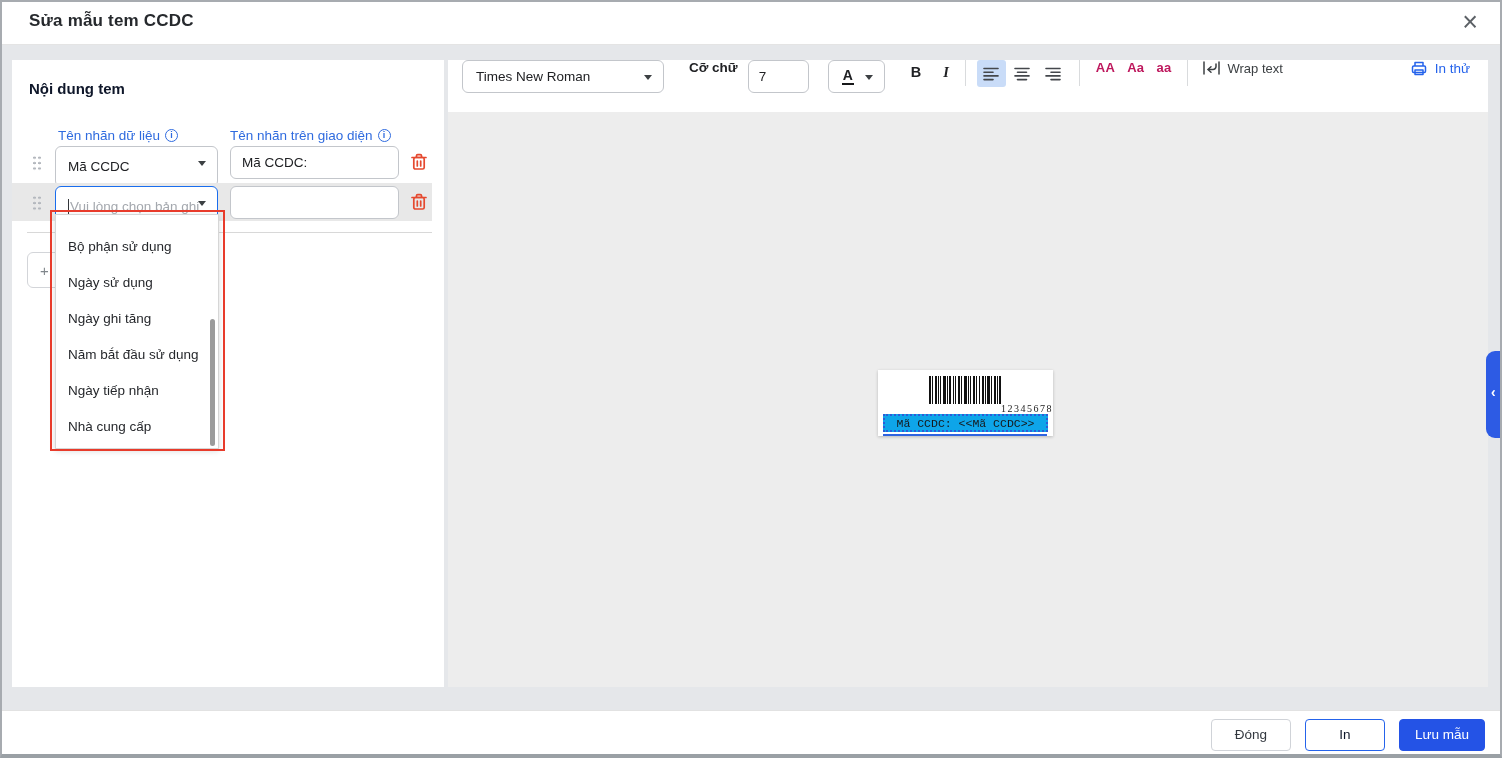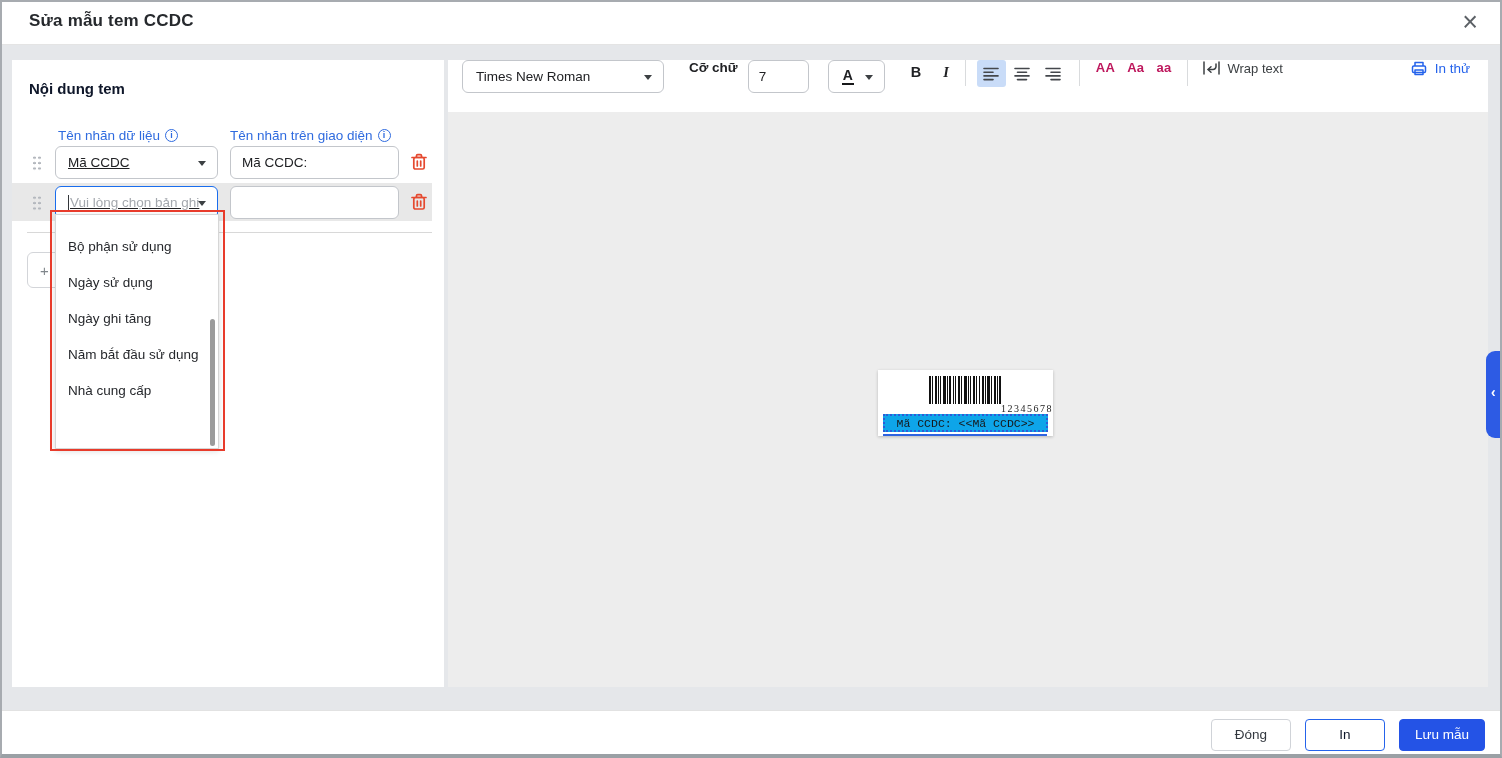--- a/index.html
+++ b/index.html
@@ -23,23 +23,23 @@
   .col-label.c1 { left:46px; }
   .col-label.c2 { left:218px; }
   .info-icon { display:inline-block; width:13px; height:13px; border:1.2px solid #2f6bdf; border-radius:50%; font-size:9px; line-height:11px; text-align:center; color:#2f6bdf; font-weight:700; }
 
   .row { position:absolute; left:0; width:420px; height:38px; }
   .row.r1 { top:83px; }
   .row.r2 { top:123px; background:#e8e8e8; }
   .drag-handle { position:absolute; left:20px; top:12px; width:10px; height:16px;
     background-image:radial-gradient(#b4b8be 1.1px, transparent 1.3px);
     background-size:5px 5.4px; cursor:grab; }
-  .field-select { position:absolute; left:43px; top:3px; width:163px; height:33px; background:#fff;
+  .field-select { position:absolute; left:43px; top:3px; width:163px; height:41px; background:#fff;
     border:1px solid #c3c6cb; border-radius:6px; font-size:13.5px; color:#202124;
-    display:flex; align-items:center; padding:0 17px 0 12px; cursor:pointer;text-decoration:underline; }
+    display:flex; align-items:center; padding:0 17px 0 12px; cursor:pointer; }
   .field-select.focused { border:1.5px solid #1a6ded; }
   .caret { position:absolute; right:11px; top:14px; width:0; height:0;
     border-left:4.5px solid transparent; border-right:4.5px solid transparent; border-top:5.5px solid #3c4043; }
   .text-cursor { display:inline-block; width:1px; height:16px; background:#33363a; margin-right:1px; vertical-align:middle; }
   .placeholder { color:#a4a8ae; }
   .field-input { position:absolute; left:218px; top:3px; width:169px; height:33px; background:#fff;
     border:1px solid #c3c6cb; border-radius:6px; font-size:13.5px; color:#202124; padding:0 11px;
     font-family:"Liberation Sans", sans-serif; outline:none; }
   .trash-btn { position:absolute; left:396px; top:8px; width:22px; height:22px; cursor:pointer; }
 
@@ -168,20 +168,21 @@
 
     <div class="add-btn">
       <span>+</span>
     </div>
 
     <div class="dropdown">
       <div class="dd-item">Bộ phận sử dụng</div>
       <div class="dd-item">Ngày sử dụng</div>
       <div class="dd-item">Ngày ghi tăng</div>
       <div class="dd-item">Năm bắt đầu sử dụng</div>
+      <div class="dd-item">Ngày tiếp nhận</div>
       <div class="dd-item">Nhà cung cấp</div>
       <div class="dd-scrollbar"></div>
     </div>
     <div class="annotation-box"></div>
   </div>
 
   <div class="toolbar">
     <div class="font-select">
       <span>Times New Roman</span>
       <span class="caret"></span>

